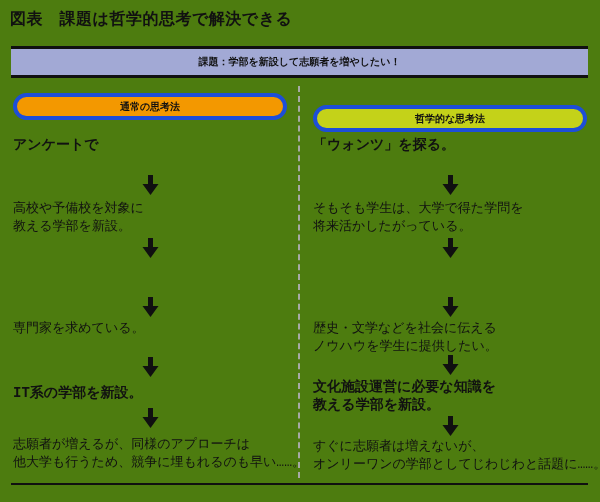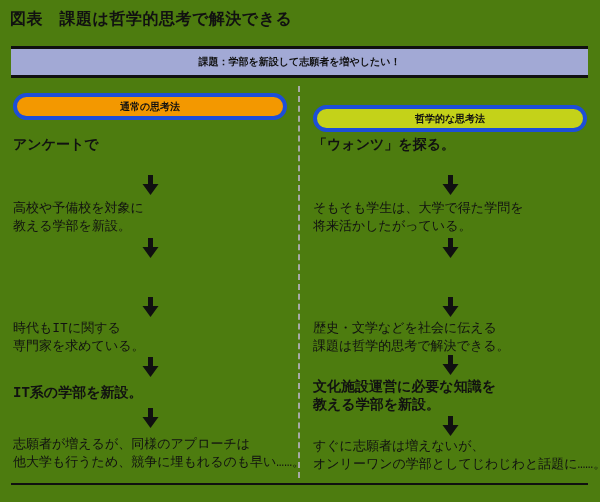--- a/index.html
+++ b/index.html
@@ -139,21 +139,20 @@
   <div class="step col-l" style="top:261px">
   </div>
   <div class="arrow col-l" style="top:297px">
     <svg width="17" height="20" viewBox="0 0 17 20">
         <rect x="6" y="0" width="5" height="10" fill="#101010"></rect>
         <polygon points="0.5,9 16.5,9 8.5,20" fill="#101010"></polygon>
       </svg>
   </div>
 
   <div class="step col-l" style="top:320px">
-    <div>時代もITに関する</div>
     <div>専門家を求めている。</div>
   </div>
   <div class="arrow col-l" style="top:357px">
     <svg width="17" height="20" viewBox="0 0 17 20">
         <rect x="6" y="0" width="5" height="10" fill="#101010"></rect>
         <polygon points="0.5,9 16.5,9 8.5,20" fill="#101010"></polygon>
       </svg>
   </div>
 
   <div class="step bold col-l" style="top:384px">
@@ -200,21 +199,21 @@
   </div>
   <div class="arrow col-r" style="top:297px">
     <svg width="17" height="20" viewBox="0 0 17 20">
         <rect x="6" y="0" width="5" height="10" fill="#101010"></rect>
         <polygon points="0.5,9 16.5,9 8.5,20" fill="#101010"></polygon>
       </svg>
   </div>
 
   <div class="step col-r" style="top:320px">
     <div>歴史・文学などを社会に伝える</div>
-    <div>課題は哲学的思考で解決できる。</div>
+    <div>ノウハウを学生に提供したい。</div>
   </div>
   <div class="arrow col-r" style="top:355px">
     <svg width="17" height="20" viewBox="0 0 17 20">
         <rect x="6" y="0" width="5" height="10" fill="#101010"></rect>
         <polygon points="0.5,9 16.5,9 8.5,20" fill="#101010"></polygon>
       </svg>
   </div>
 
   <div class="step bold col-r" style="top:378px">
     <div>文化施設運営に必要な知識を</div>

